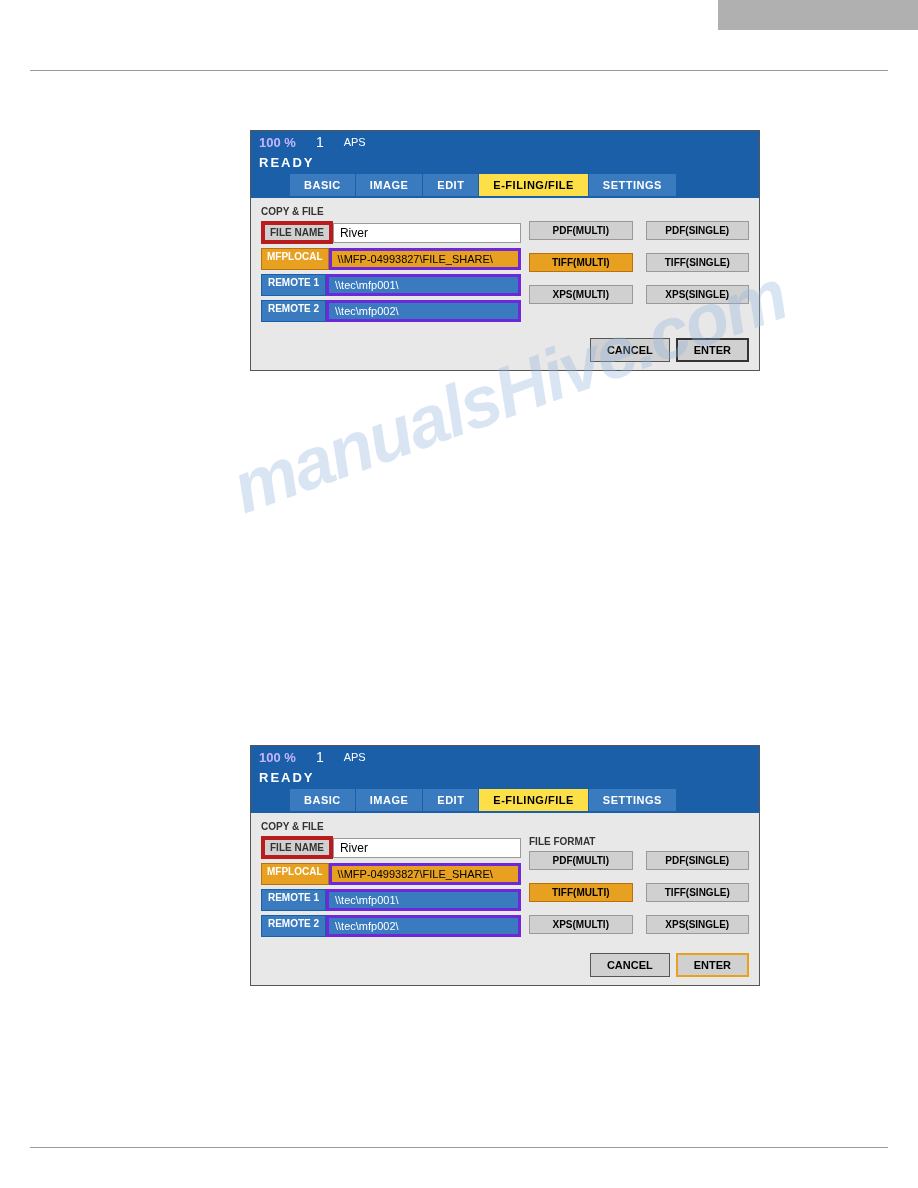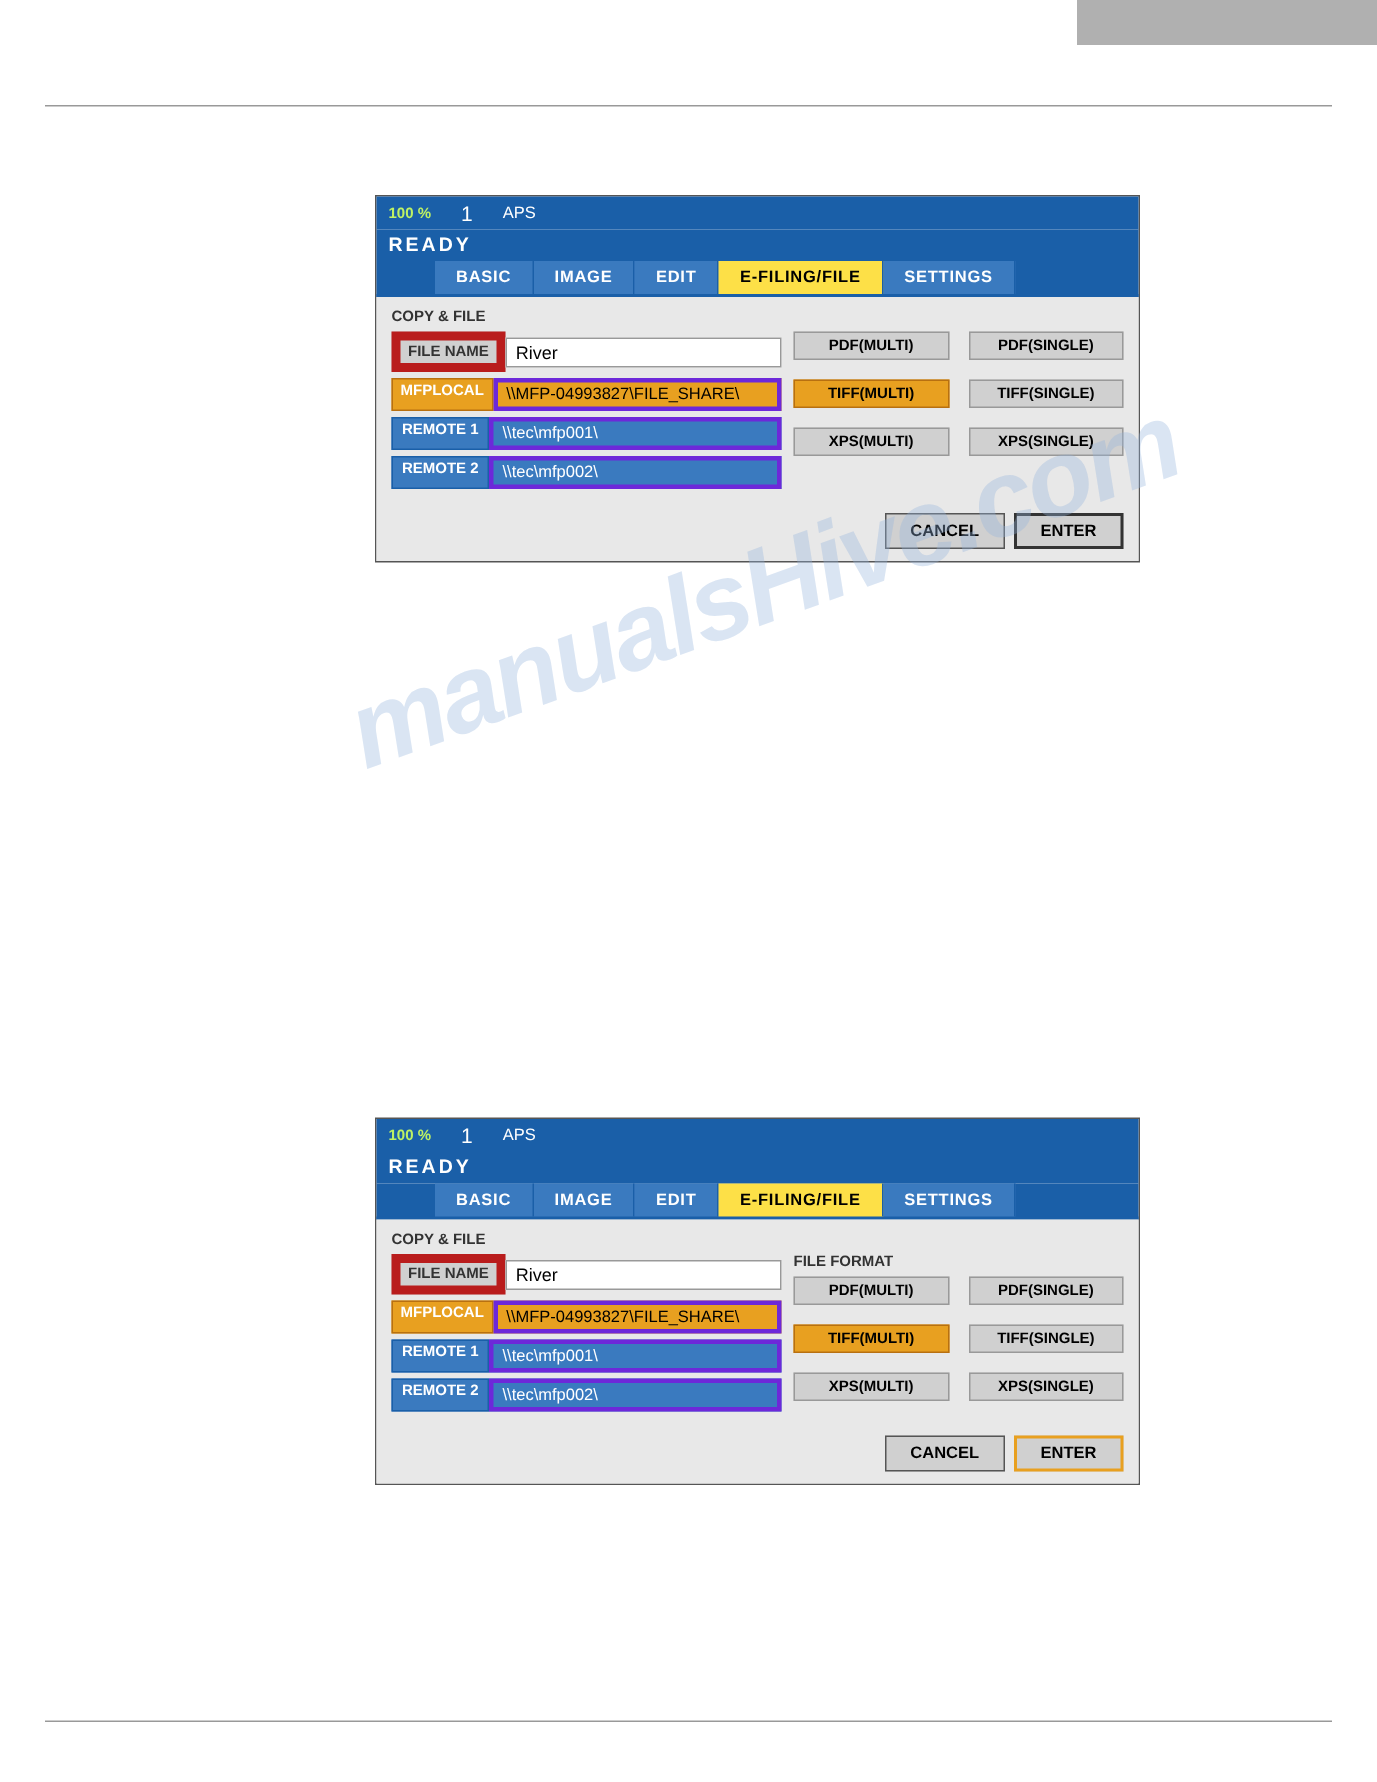--- a/index.html
+++ b/index.html
@@ -78,23 +78,23 @@
     
     .panel-header {
       background: #1a5fa8;
       color: #fff;
       padding: 3px 8px;
       display: flex;
       align-items: center;
       gap: 20px;
     }
     .panel-header .percent {
-      font-size: 10px;
-      font-weight: bold;
-      color: #bef264;
+      font-size: 13px;
+      font-weight: bold;
+      color: #c4b5fd;
     }
     .panel-header .one {
       font-size: 14px;
       color: #fff;
     }
     .panel-header .aps {
       font-size: 11px;
       color: #fff;
     }
     .panel-ready {
@@ -158,21 +158,21 @@
     .field-row {
       display: flex;
       align-items: center;
       margin-bottom: 4px;
     }
     .field-label {
       font-size: 10px;
       font-weight: bold;
       color: #333;
       background: #d0d0d0;
-      border: 6px solid #b91c1c;
+      border: 4px solid #b91c1c;
       padding: 2px 5px;
       min-width: 65px;
       text-align: left;
     }
     .field-value {
       font-size: 12px;
       background: #fff;
       border: 1px solid #999;
       padding: 2px 6px;
       flex: 1;

